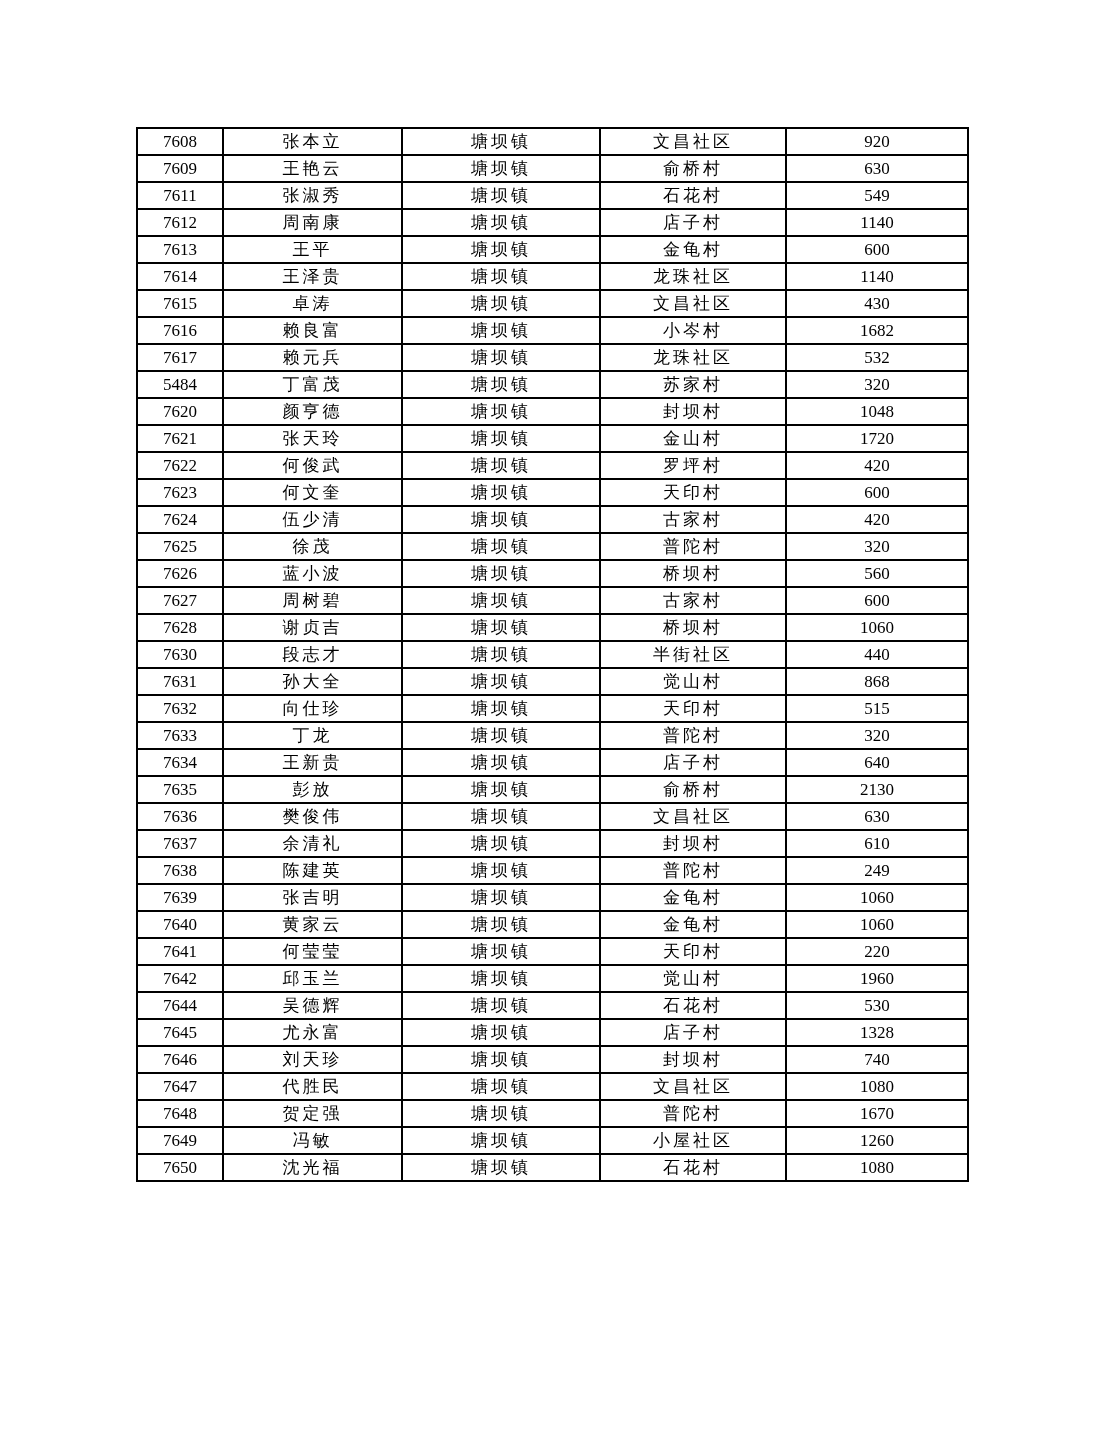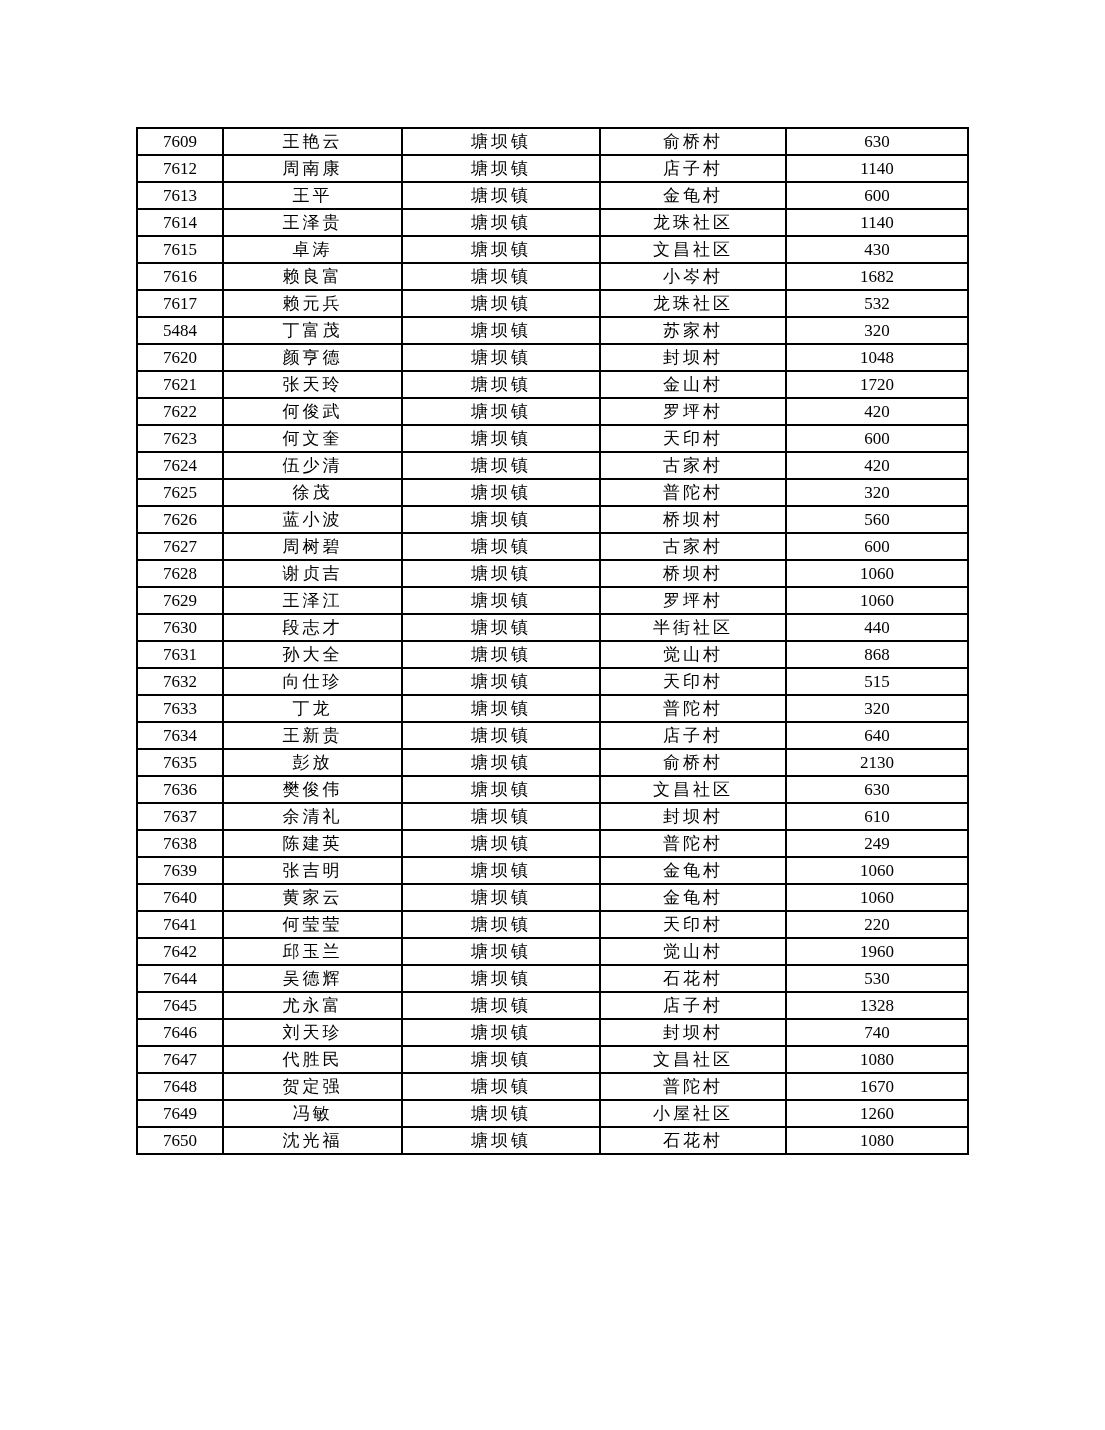--- a/index.html
+++ b/index.html
@@ -51,27 +51,41 @@
   <table class="roster">
     <colgroup>
       <col style="width:86px">
       <col style="width:179px">
       <col style="width:198px">
       <col style="width:186px">
       <col style="width:182px">
     </colgroup>
     <tbody>
         <tr>
+          <td class="cell-id">7608</td>
+          <td class="cell-name">张本立</td>
+          <td class="cell-town">塘坝镇</td>
+          <td class="cell-village">文昌社区</td>
+          <td class="cell-amount">920</td>
+        </tr>
+        <tr>
           <td class="cell-id">7609</td>
           <td class="cell-name">王艳云</td>
           <td class="cell-town">塘坝镇</td>
           <td class="cell-village">俞桥村</td>
           <td class="cell-amount">630</td>
         </tr>
         <tr>
+          <td class="cell-id">7611</td>
+          <td class="cell-name">张淑秀</td>
+          <td class="cell-town">塘坝镇</td>
+          <td class="cell-village">石花村</td>
+          <td class="cell-amount">549</td>
+        </tr>
+        <tr>
           <td class="cell-id">7612</td>
           <td class="cell-name">周南康</td>
           <td class="cell-town">塘坝镇</td>
           <td class="cell-village">店子村</td>
           <td class="cell-amount">1140</td>
         </tr>
         <tr>
           <td class="cell-id">7613</td>
           <td class="cell-name">王平</td>
           <td class="cell-town">塘坝镇</td>
@@ -167,27 +181,20 @@
           <td class="cell-name">周树碧</td>
           <td class="cell-town">塘坝镇</td>
           <td class="cell-village">古家村</td>
           <td class="cell-amount">600</td>
         </tr>
         <tr>
           <td class="cell-id">7628</td>
           <td class="cell-name">谢贞吉</td>
           <td class="cell-town">塘坝镇</td>
           <td class="cell-village">桥坝村</td>
-          <td class="cell-amount">1060</td>
-        </tr>
-        <tr>
-          <td class="cell-id">7629</td>
-          <td class="cell-name">王泽江</td>
-          <td class="cell-town">塘坝镇</td>
-          <td class="cell-village">罗坪村</td>
           <td class="cell-amount">1060</td>
         </tr>
         <tr>
           <td class="cell-id">7630</td>
           <td class="cell-name">段志才</td>
           <td class="cell-town">塘坝镇</td>
           <td class="cell-village">半街社区</td>
           <td class="cell-amount">440</td>
         </tr>
         <tr>

